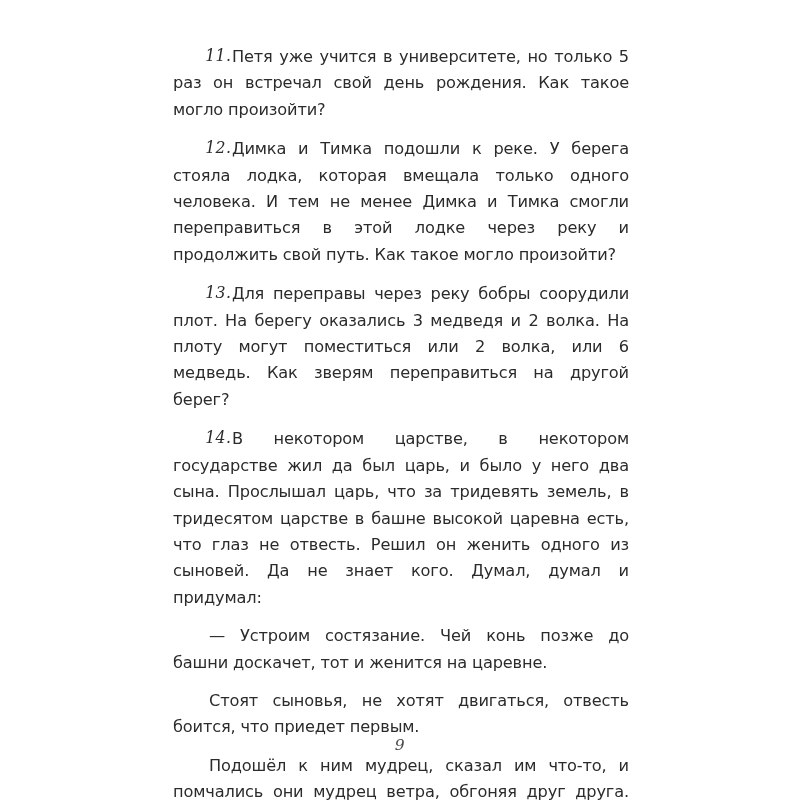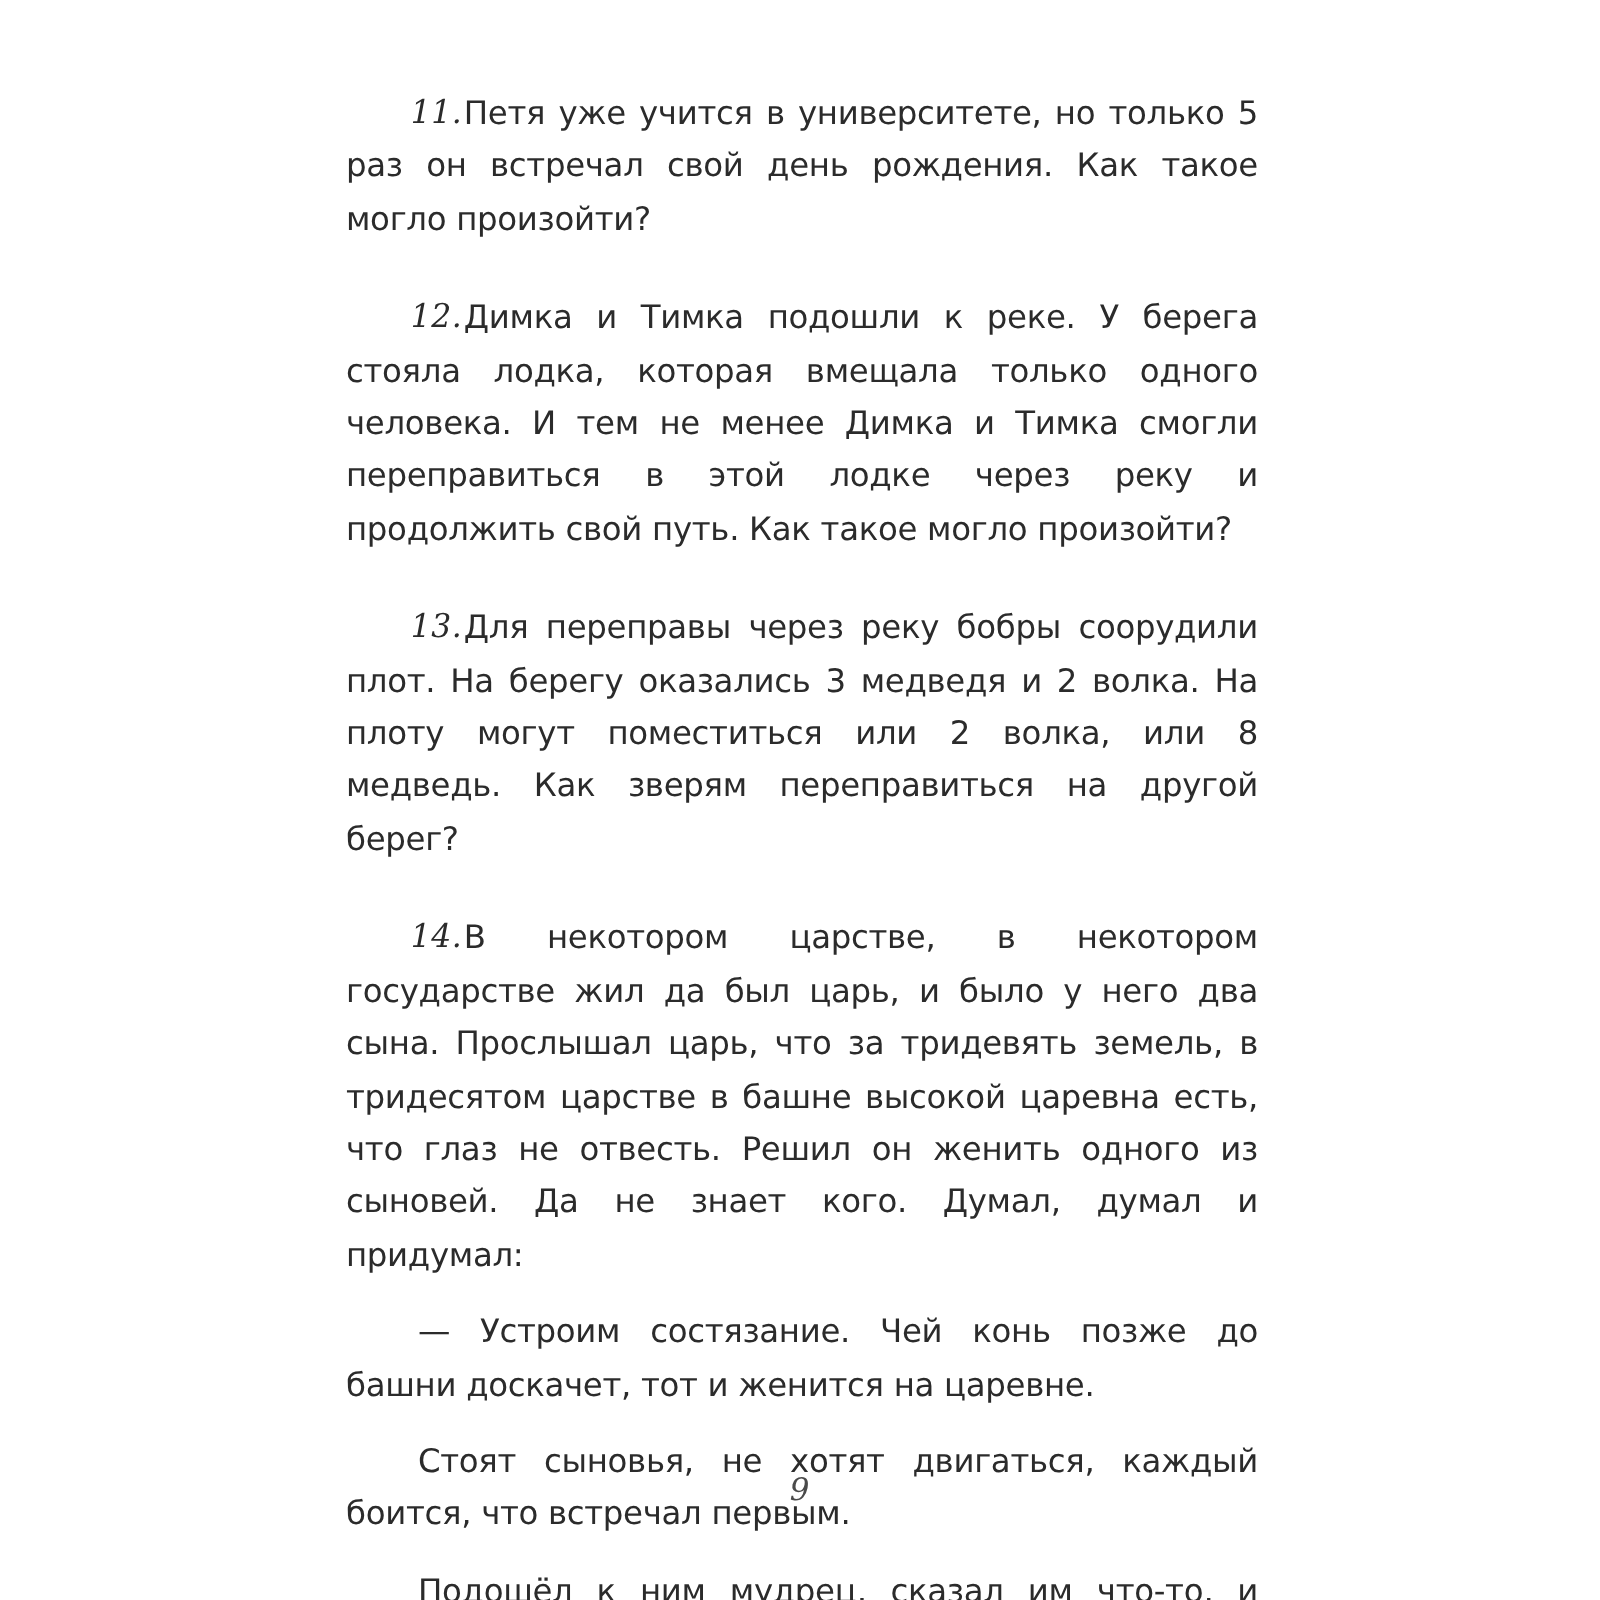--- a/index.html
+++ b/index.html
@@ -38,21 +38,21 @@
     text-align: justify;
     text-justify: inter-word;
     letter-spacing: -0.15px;
     word-spacing: 0px;
     hyphens: manual;
   }
 
   
   .para.numbered {
     text-indent: 16px;
-    margin-top: 23px;
+    margin-top: 13px;
   }
   .para.numbered:first-child {
     margin-top: 0;
   }
 
   
   .para.sub {
     text-indent: 36px;
     margin-top: 12px;
   }
@@ -88,27 +88,27 @@
 <body>
 
 <div id="page">
 
   <div id="text-block">
 
     <p class="para numbered"><span class="num">11.</span><span>Петя уже учится в университете, но только 5 раз он встречал свой день рождения. Как такое могло произойти?</span></p>
 
     <p class="para numbered"><span class="num">12.</span><span>Димка и Тимка подошли к реке. У берега стояла лодка, которая вмещала только одного человека. И тем не менее Димка и Тимка смогли переправиться в этой лодке через реку и продолжить свой путь. Как такое могло произойти?</span></p>
 
-    <p class="para numbered"><span class="num">13.</span><span>Для переправы через реку бобры соорудили плот. На берегу оказались 3 медведя и 2 волка. На плоту могут поместиться или 2 волка, или 8 медведь. Как зверям переправиться на другой берег?</span></p>
+    <p class="para numbered"><span class="num">13.</span><span>Для переправы через реку бобры соорудили плот. На берегу оказались 3 медведя и 2 волка. На плоту могут поместиться или 2 волка, или 6 медведь. Как зверям переправиться на другой берег?</span></p>
 
     <p class="para numbered"><span class="num">14.</span><span>В некотором царстве, в некотором государстве жил да был царь, и было у него два сына. Прослышал царь, что за тридевять земель, в тридесятом царстве в башне высокой царевна есть, что глаз не отвесть. Решил он женить одного из сыновей. Да не знает кого. Думал, думал и придумал:</span></p>
 
     <p class="para sub">— Устроим состязание. Чей конь позже до башни доскачет, тот и женится на царевне.</p>
 
-    <p class="para sub">Стоят сыновья, не хотят двигаться, каждый боится, что встречал первым.</p>
+    <p class="para sub">Стоят сыновья, не хотят двигаться, отвесть боится, что приедет первым.</p>
 
     <p class="para sub">Подошёл к ним мудрец, сказал им что-то, и помчались они мудрец ветра, обгоняя друг друга. Что же сказал мудрец царевичам?</p>
 
   </div>
 
   <div id="page-number">9</div>
 
 </div>
 
 </body></html>

